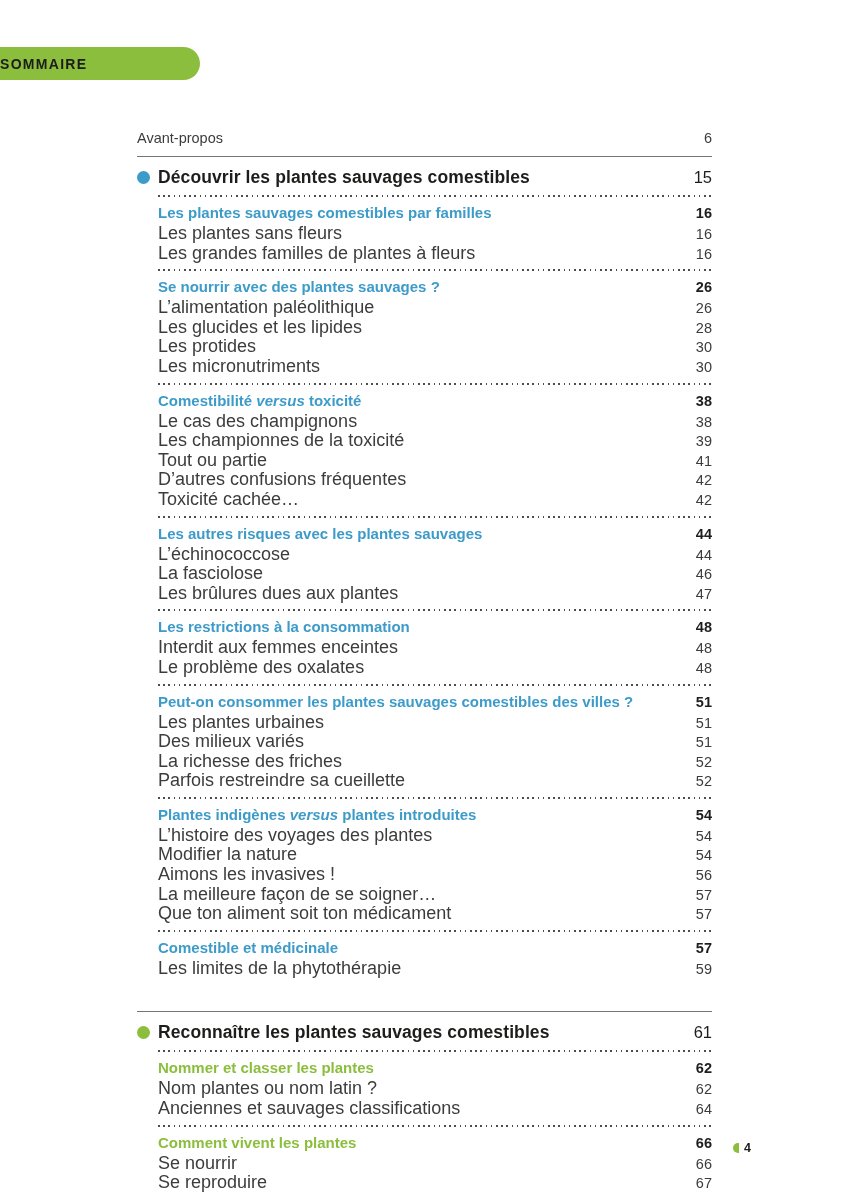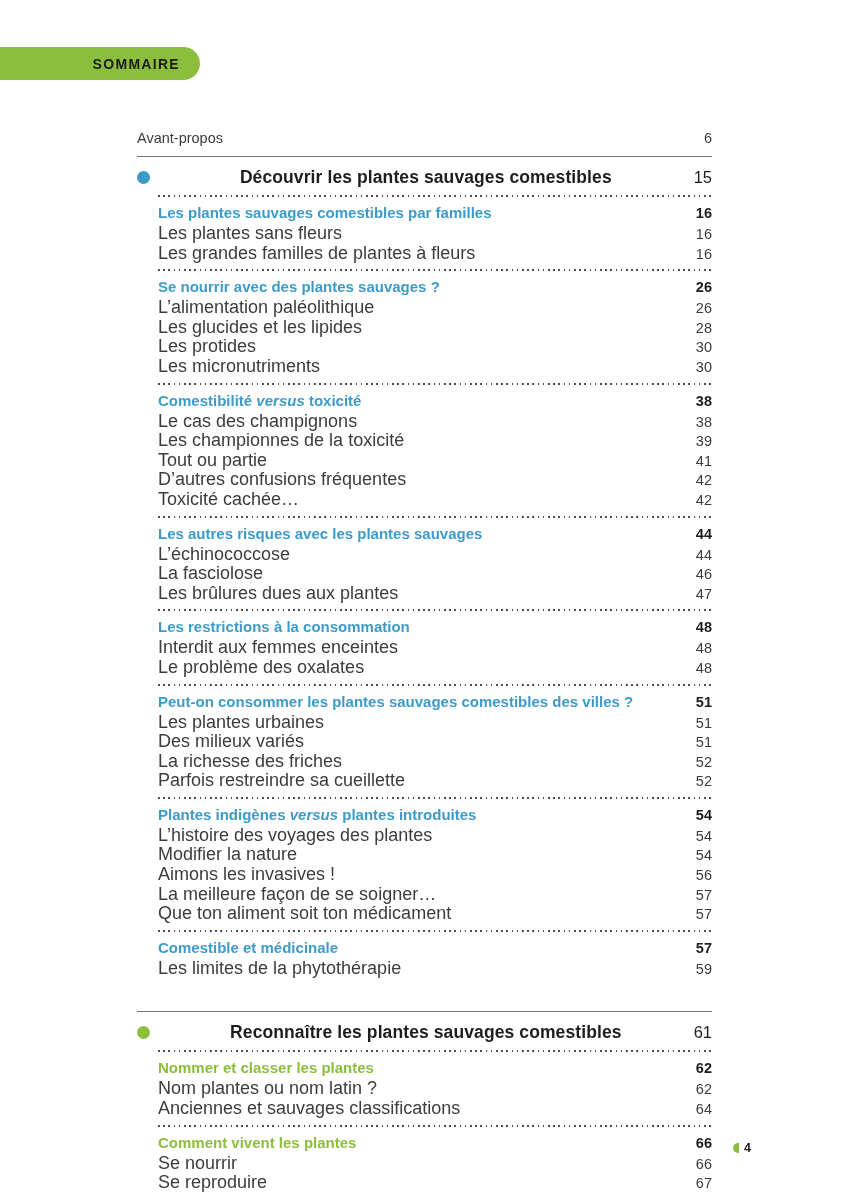--- a/index.html
+++ b/index.html
@@ -19,21 +19,21 @@
     font-family:"Liberation Sans", sans-serif;
     -webkit-font-smoothing:antialiased;
   }
   
   .badge{
     position:absolute;
     left:0; top:47px;
     width:200px; height:33px;
     background:var(--accent-green);
     border-radius:0 17px 17px 0;
-    display:flex; align-items:center; justify-content:flex-end;
+    display:flex; align-items:center; 
     padding-right:20px;
   }
   .badge-label{
     font-size:14px; font-weight:700; letter-spacing:1.3px;
     color:#1c1c1a;
   }
   
   .toc{
     position:absolute;
     left:137px; top:130px;
@@ -43,21 +43,20 @@
   .front-row{
     font-size:14.5px; color:var(--body);
     padding-bottom:10px;
   }
   .front-row .pg{font-size:14.5px; color:var(--body);}
   .section{border-top:1px solid var(--rule); padding-top:10px;}
   .section.gap{margin-top:27px;}
   .sec-row{
     display:flex; align-items:center;
     margin-bottom:7px;
-    text-align:center;
   }
   .bullet{
     width:13px; height:13px; border-radius:50%;
     margin-right:8px; flex:none;
   }
   .bg-blue{background:var(--accent-blue);}
   .bg-green{background:var(--accent-green);}
   .sec-title{
     flex:1;
     font-size:17.5px; font-weight:700; color:var(--ink);

